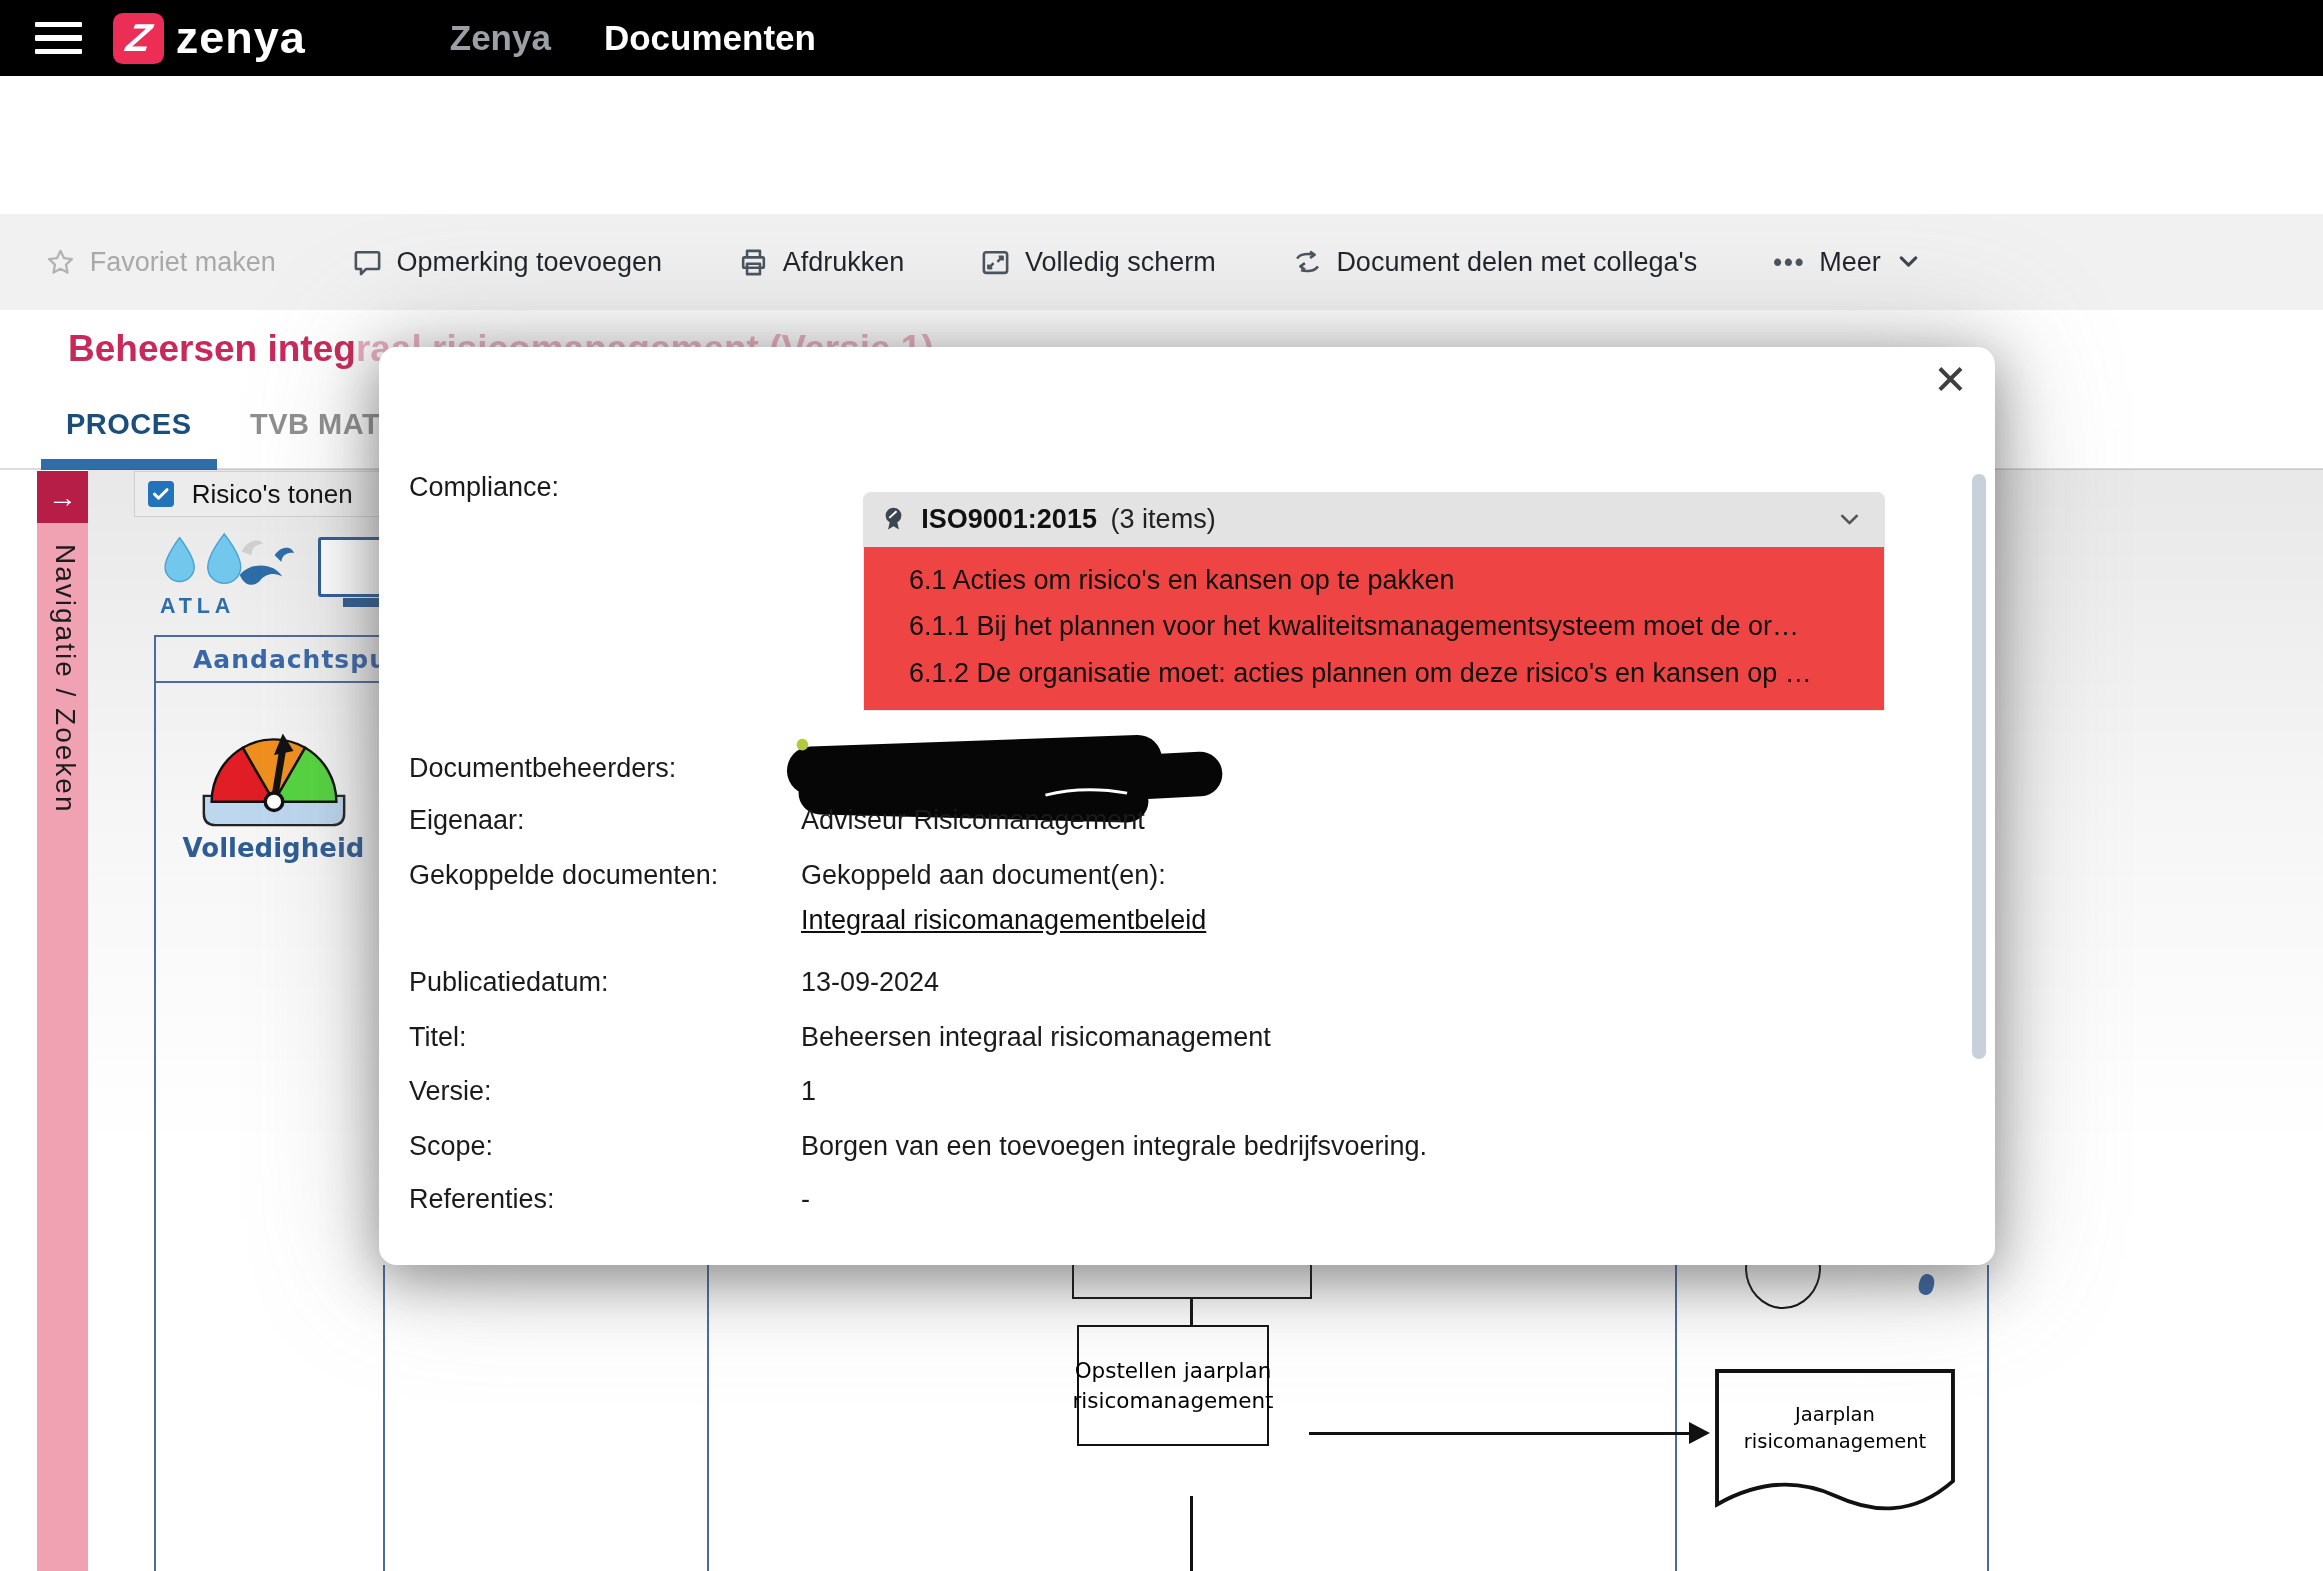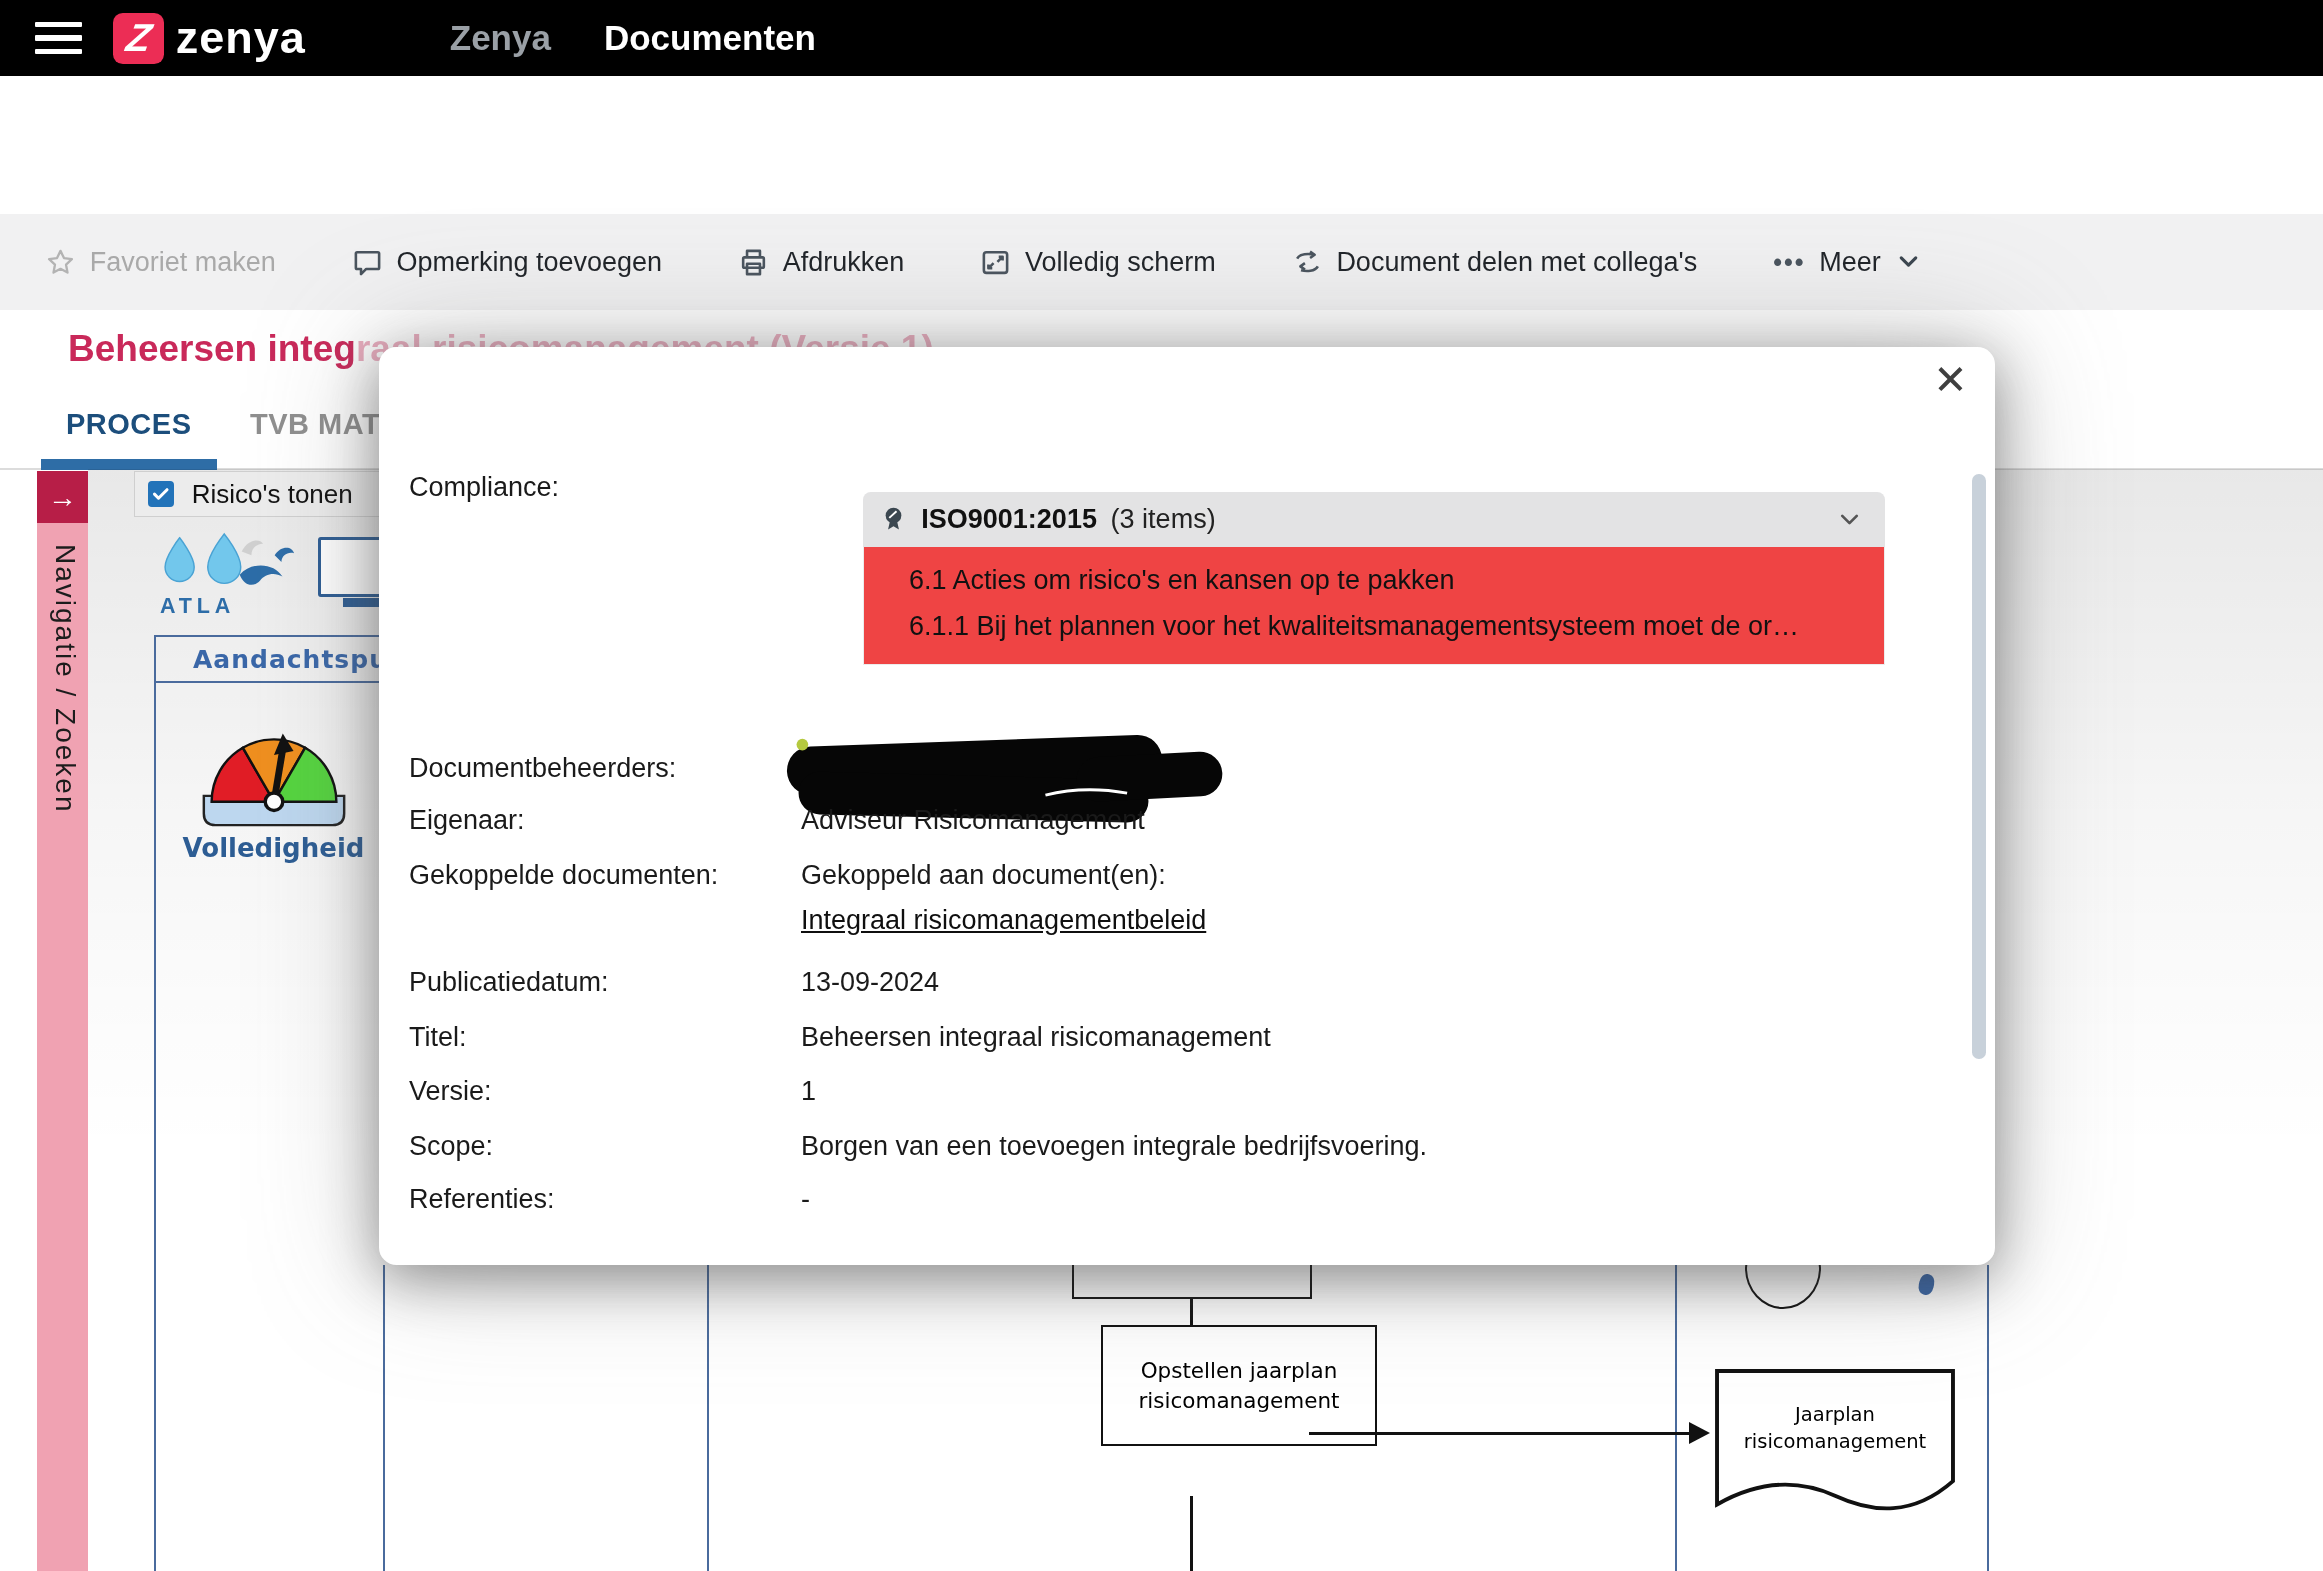--- a/index.html
+++ b/index.html
@@ -246,21 +246,21 @@
   <div class="vline" style="left:1675px; top:1265px; height:306px;"></div>
   <div class="vline" style="left:1987px; top:1265px; height:306px;"></div>
 
   <div class="fc-ellipse"></div>
   <div class="fc-bluemark"></div>
 
   <div class="fc-box" style="left:1072px; top:1231px; width:240px; height:68px;"></div>
   <div class="fc-line" style="left:1190px; top:1299px; width:2.9px; height:59px;"></div>
   <div class="fc-arrow-down" style="left:1180px; top:1356px;"></div>
 
-  <div class="fc-box" style="left:1077px; top:1325px; width:276px; height:121px; padding:5.9px;margin-left:24px;">
+  <div class="fc-box" style="left:1077px; top:1325px; width:192px; height:121px; padding:5.9px;">
     <span>Opstellen jaarplan risicomanagement</span>
   </div>
   <div class="fc-line" style="left:1309px; top:1432px; width:380px; height:2.9px;"></div>
   <div class="fc-arrow-right" style="left:1689px; top:1422px;"></div>
   <div class="fc-line" style="left:1190px; top:1496px; width:2.9px; height:75px;"></div>
 
   <div class="doc-shape">
     <svg width="242" height="156" viewBox="0 0 248 160">
       <path d="M3,3 H245 V116 C204,152 163,149 124,131 C84,113 43,117 3,140 Z" fill="#fff" stroke="#111" stroke-width="4"></path>
     </svg>
@@ -284,20 +284,21 @@
         <span class="dd-count">(3 items)</span>
         <span class="dd-chevron">
           <svg viewBox="0 0 24 24" width="29" height="29" fill="none" stroke="#555" stroke-width="2.2" stroke-linecap="round" stroke-linejoin="round">
             <path d="M6 9l6 6 6-6"></path>
           </svg>
         </span>
       </div>
       <div class="dd-list">
         <div class="dd-item">6.1 Acties om risico's en kansen op te pakken</div>
         <div class="dd-item">6.1.1 Bij het plannen voor het kwaliteitsmanagementsysteem moet de or…</div>
+        <div class="dd-item">6.1.2 De organisatie moet: acties plannen om deze risico's en kansen op …</div>
       </div>
     </div>
 
     <div class="m-label" style="top:406px;">Documentbeheerders:</div>
     <div class="redaction">
       <svg width="449" height="105" viewBox="0 0 460 108">
         <g fill="#060606">
           <rect x="2" y="12" width="386" height="50" rx="25" transform="rotate(-2 195 37)"></rect>
           <rect x="14" y="48" width="360" height="44" rx="22" transform="rotate(1.5 194 70)"></rect>
           <rect x="300" y="26" width="150" height="46" rx="23" transform="rotate(-3 375 49)"></rect>

